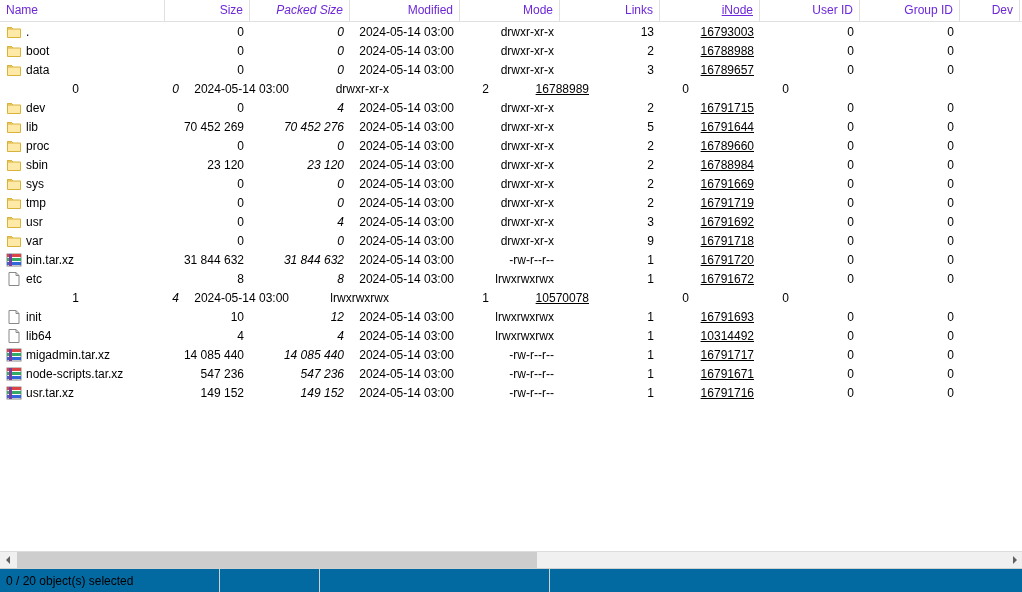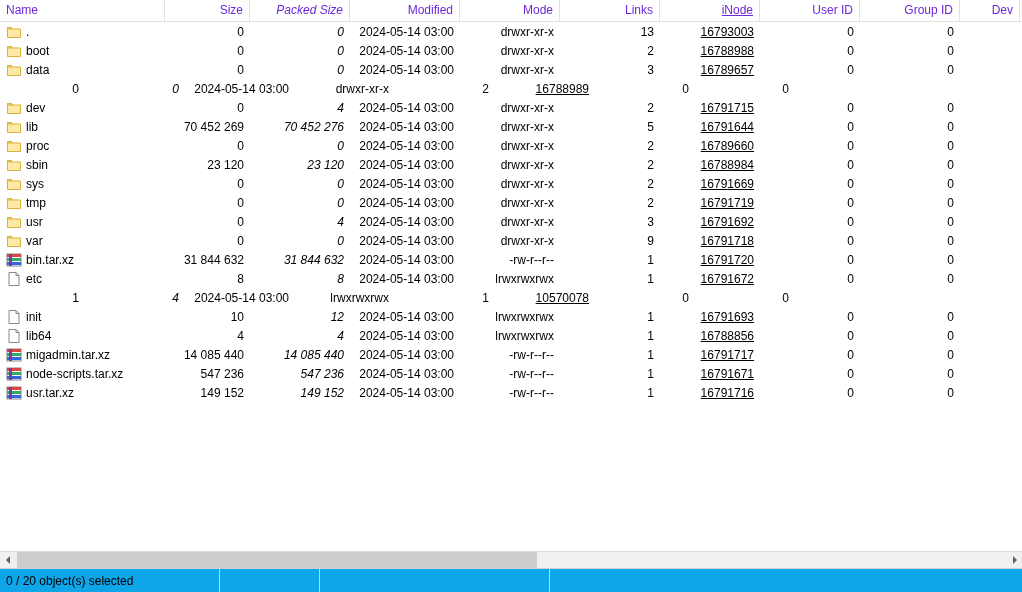--- a/index.html
+++ b/index.html
@@ -99,21 +99,21 @@
       width: 520px;
       height: 17px;
       background: #cdcdcd;
     }
     
     .statusbar {
       position: absolute;
       left: 0; bottom: 0;
       width: 1022px;
       height: 24px;
-      background: #0ea5e9;
+      background: #0369a1;
       border-top: 1px solid #d0d0d0;
       display: flex;
       align-items: center;
     }
     .statusbar .panel {
       height: 24px;
       line-height: 24px;
       padding: 0 6px;
       border-right: 1px solid #d0d0d0;
     }
@@ -422,21 +422,21 @@
                 <path d="M3 1.5 h7 l3 3 v10 h-10 z" fill="#fff" stroke="#888"></path>
                 <path d="M10 1.5 v3 h3" fill="none" stroke="#888"></path>
               </svg></span>
             <span>lib64</span>
           </div>
           <div class="cell c1 ar">4</div>
           <div class="cell c2 ar">4</div>
           <div class="cell c3 ar">2024-05-14 03:00</div>
           <div class="cell c4" style="text-align: right;">lrwxrwxrwx</div>
           <div class="cell c5 ar">1</div>
-          <div class="cell c6 ar">16788856</div>
+          <div class="cell c6 ar">10314492</div>
           <div class="cell c7 ar">0</div>
           <div class="cell c8 ar">0</div>
           <div class="cell c9 ar"></div>
         </div>
         <div class="row">
           <div class="cell c0 al name-cell">
             <span class="icon"><svg width="16" height="16" viewBox="0 0 16 16">
                 <rect x="1" y="2" width="14" height="12" fill="#fff" stroke="#888"></rect>
                 <rect x="1" y="2" width="14" height="3" fill="#d44"></rect>
                 <rect x="1" y="6" width="14" height="3" fill="#3a6"></rect>

